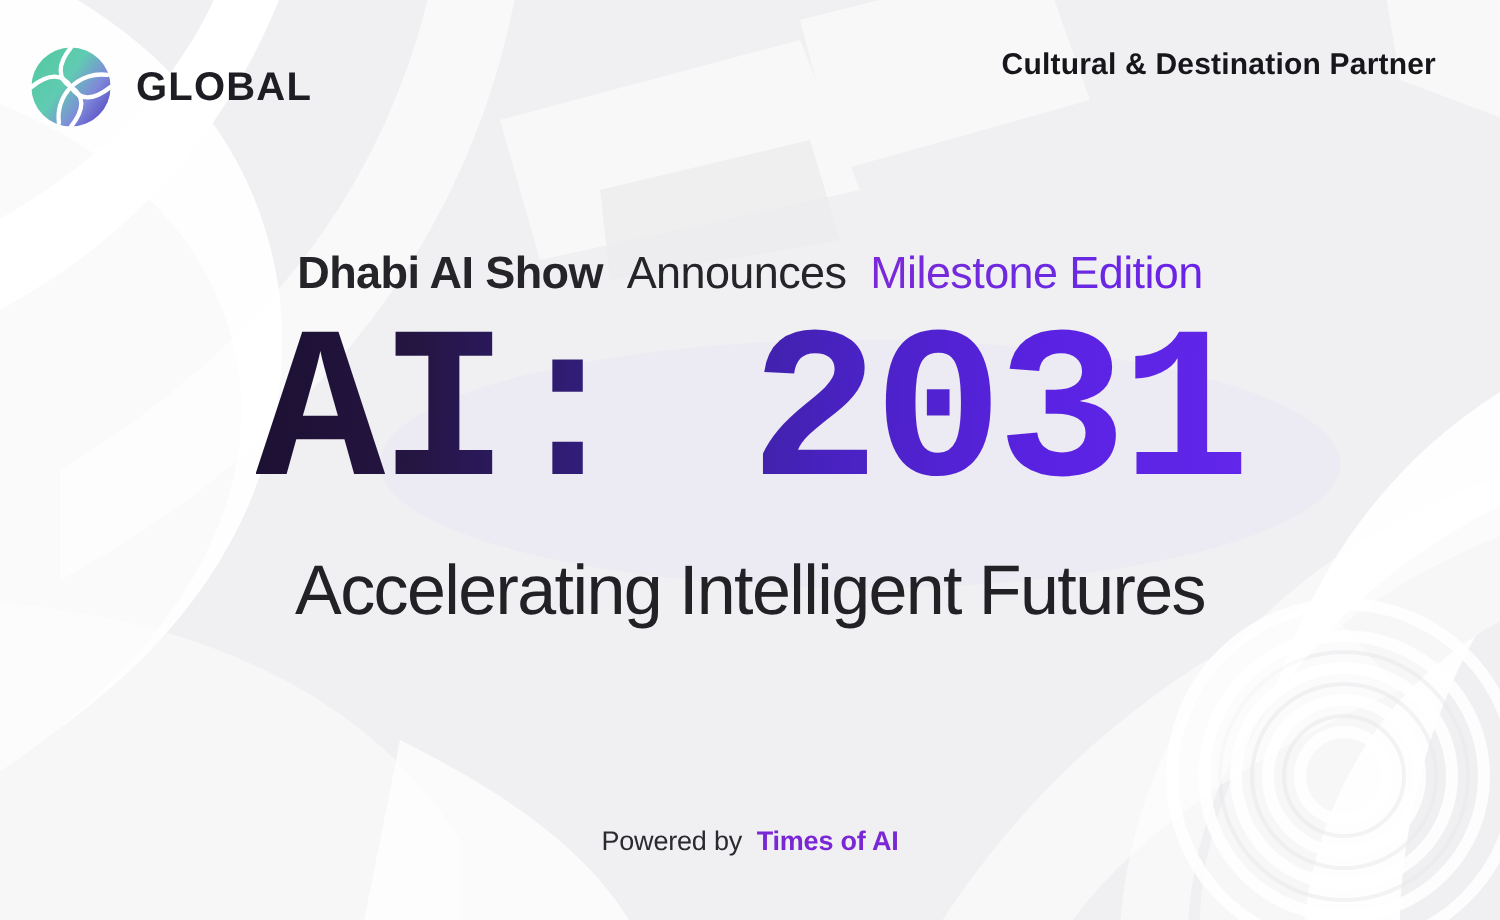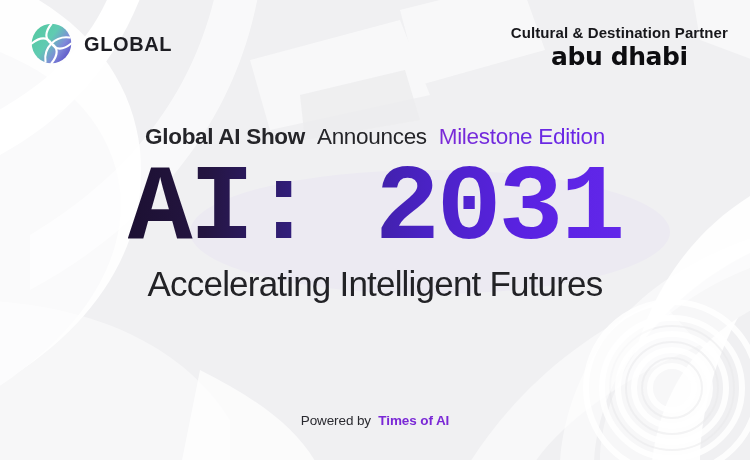--- a/index.html
+++ b/index.html
@@ -24,27 +24,27 @@
     position: absolute;
     inset: 0;
     z-index: 0;
     pointer-events: none;
   }
   .bg-layer svg { display:block; width:750px; height:460px; }
 
   
   .header {
     position: absolute;
-    top: 0; left: 16px; right: 0;
+    top: 0; left: 0; right: 0;
     height: 96px;
     z-index: 5;
     display: flex;
     align-items: flex-start;
     justify-content: space-between;
-    padding: 22px 22px 0 14px;
+    padding: 22px 32px 0 14px;
   }
 
   
   .brand { display:flex; align-items:center; gap:11px; }
   .brand-mark { width:43px; height:43px; flex:none; }
   .brand-word {
     line-height: 1.0;
     color:#1b1b20;
   }
   .brand-word .ln {
@@ -128,21 +128,21 @@
       #4a22c4 60%,
       #5a22e2 80%,
       #6227ea 100%);
     -webkit-background-clip: text;
     background-clip: text;
     color: transparent;
     font-family: Liberation Mono, monospace;
   }
 
   .subtitle {
-    margin-top: 4px;
+    margin-top: 16px;
     font-size: 35px;
     line-height: 1.05;
     font-weight: 400;
     letter-spacing: -0.8px;
     color: #222226;
     white-space: nowrap;
   }
 
   .meta {
     margin-top: 14px;
@@ -262,29 +262,28 @@
           </g>
         </svg>
       </span>
       <span class="brand-word">
         <span class="ln">GLOBAL</span>
       </span>
     </div>
 
     <div class="partner">
       <div class="ptitle">Cultural &amp; Destination Partner</div>
-      <div class="pname">abu dhabi</div>
     </div>
 
   </div>
 
   <div class="content">
 
     <div class="eyebrow">
-      <span class="b">Global AI Show</span>
+      <span class="b">Dhabi AI Show</span>
       <span>&nbsp;</span><span class="r">Announces</span>
       <span>&nbsp;</span><span class="accent">Milestone Edition</span>
     </div>
 
     <div class="bigtitle">AI: 2031</div>
 
     <div class="subtitle">Accelerating Intelligent Futures</div>
 
 
   </div>

